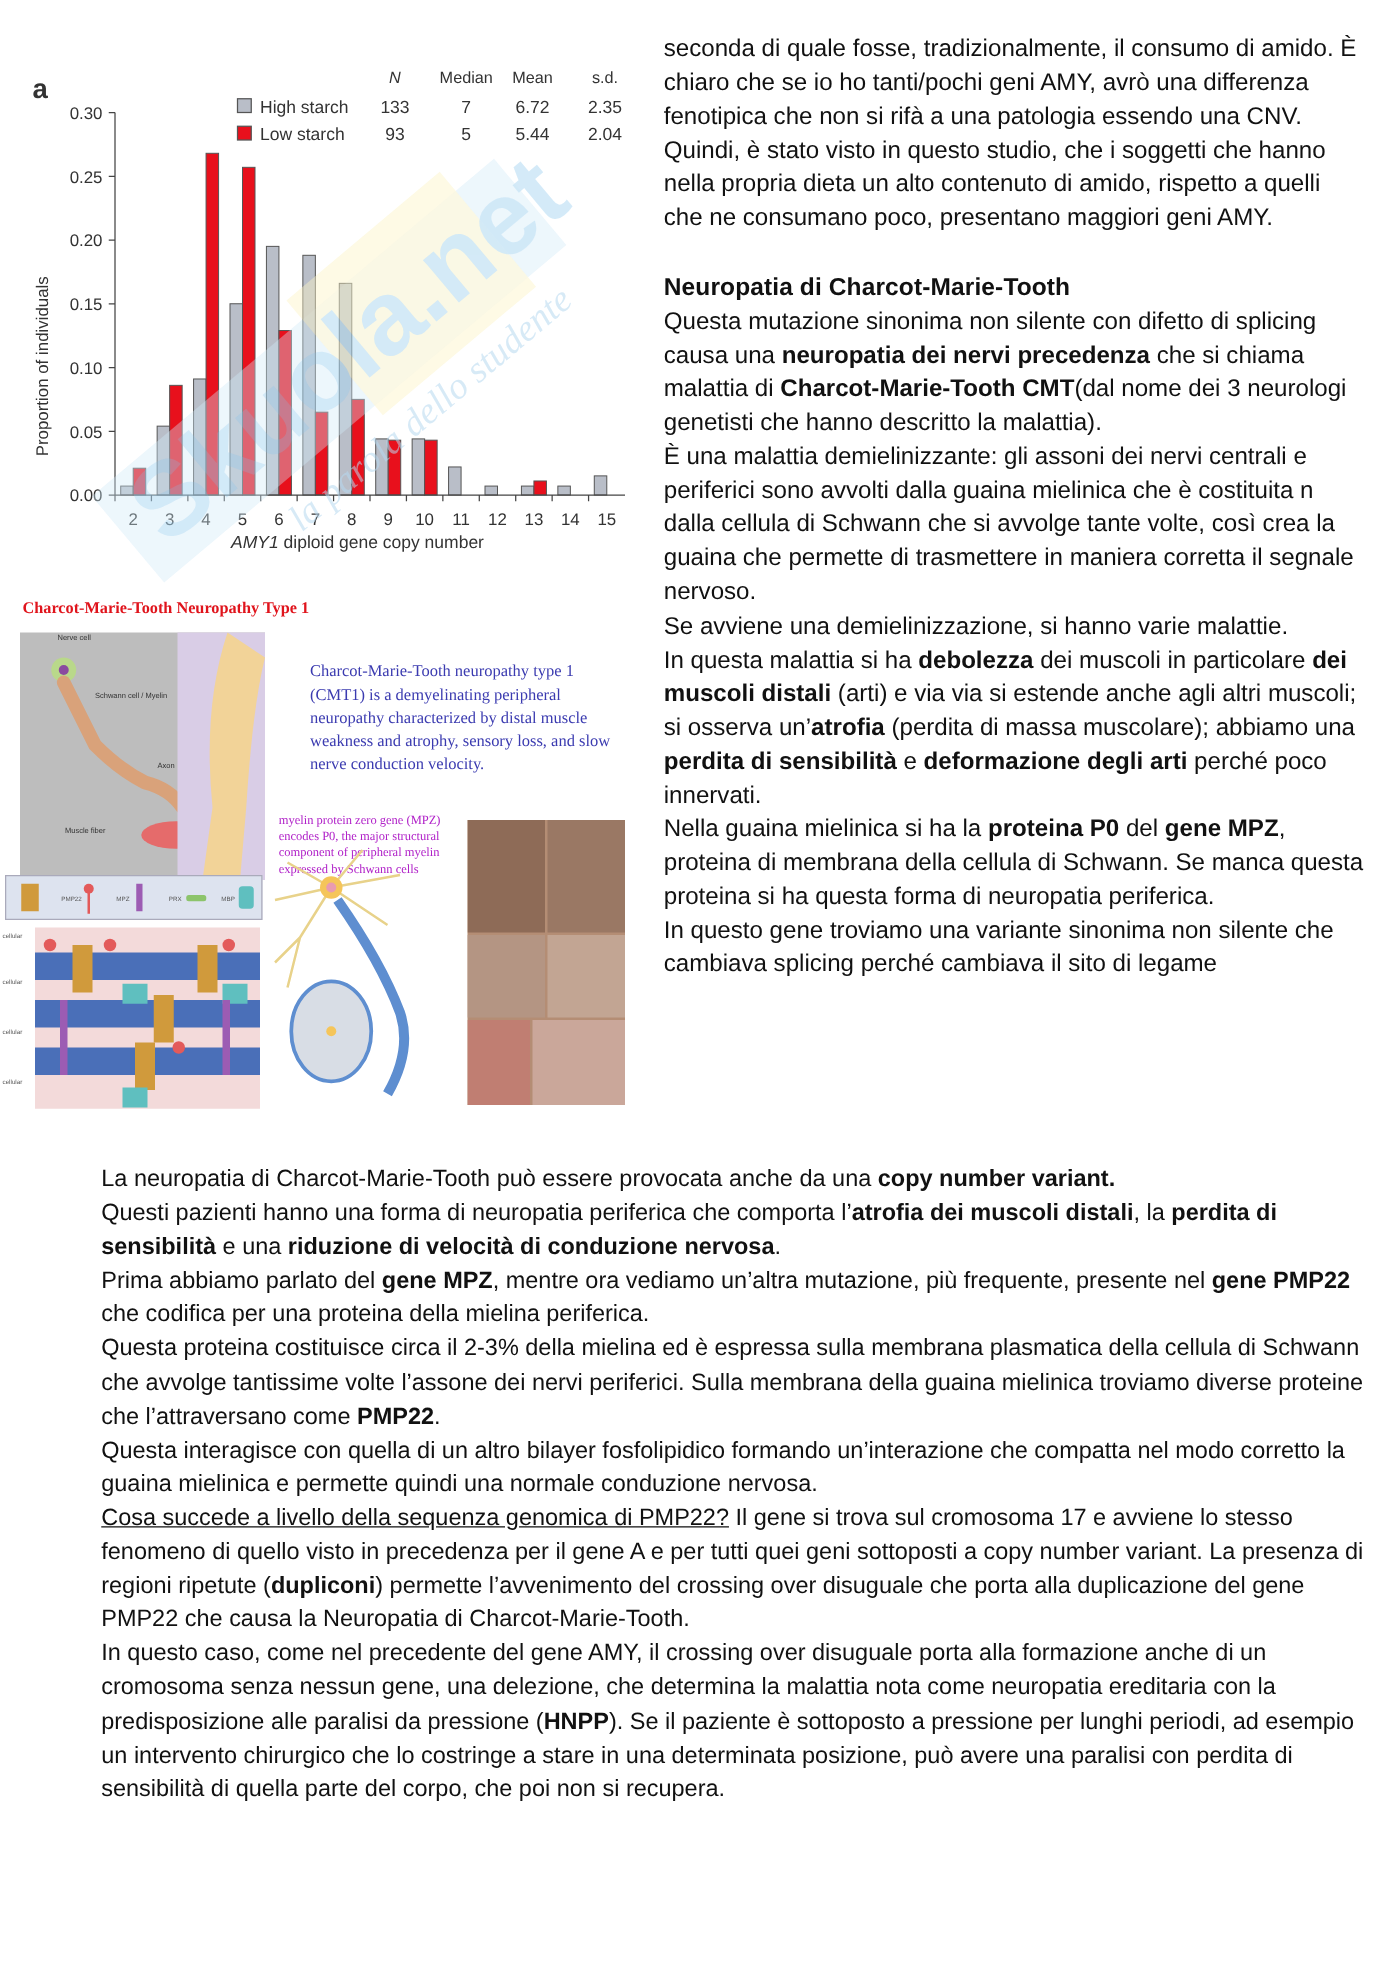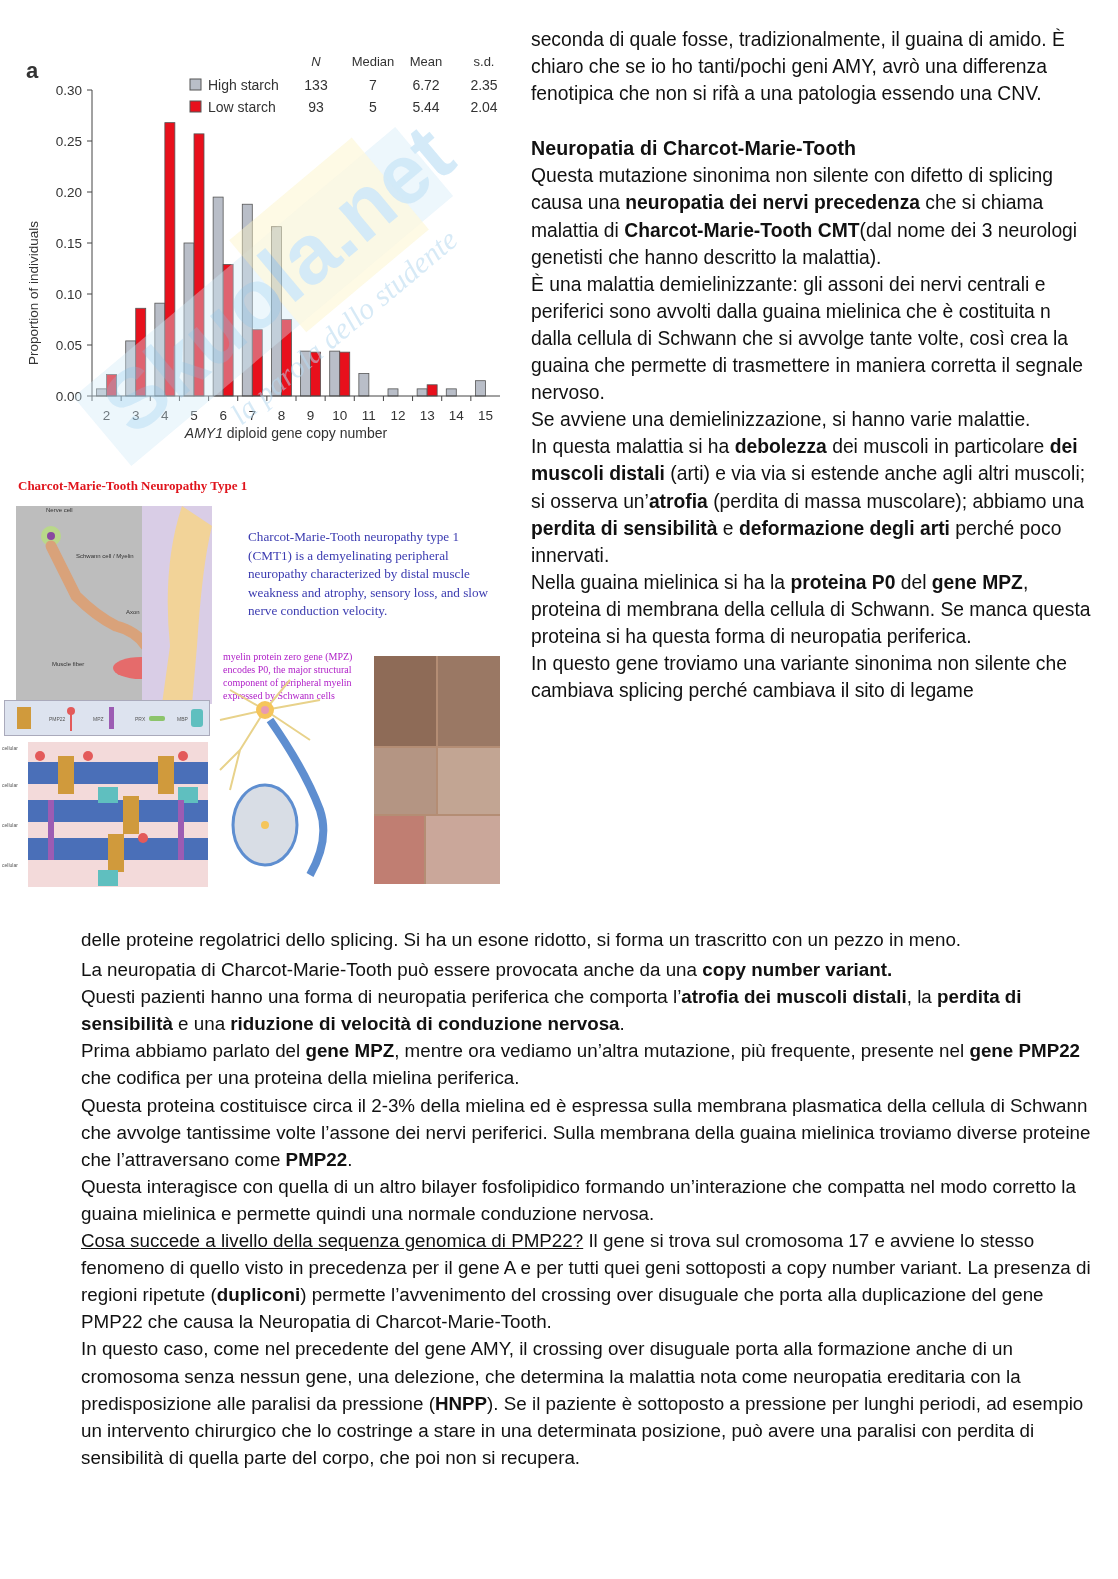--- a/index.html
+++ b/index.html
@@ -235,32 +235,32 @@
         <rect x="64" y="0" width="62" height="90" fill="#9a7864"></rect>
         <rect x="0" y="92" width="62" height="66" fill="#b49583"></rect>
         <rect x="64" y="92" width="62" height="66" fill="#c2a593"></rect>
         <rect x="0" y="160" width="50" height="68" fill="#c07e72"></rect>
         <rect x="52" y="160" width="74" height="68" fill="#caa79a"></rect>
       </svg>
     </div>
   </div>
 
   <div class="col-right">
-    <p>seconda di quale fosse, tradizionalmente, il guaina di amido. È chiaro che se io ho tanti/pochi geni AMY, avrò una differenza fenotipica che non si rifà a una patologia essendo una CNV.</p>
+    <p>seconda di quale fosse, tradizionalmente, il consumo di amido. È chiaro che se io ho tanti/pochi geni AMY, avrò una differenza fenotipica che non si rifà a una patologia essendo una CNV.</p>
+    <p>Quindi, è stato visto in questo studio, che i soggetti che hanno nella propria dieta un alto contenuto di amido, rispetto a quelli che ne consumano poco, presentano maggiori geni AMY.</p>
     <p class="heading">Neuropatia di Charcot-Marie-Tooth</p>
     <p><span>Questa mutazione sinonima non silente con difetto di splicing causa una </span><b>neuropatia dei nervi precedenza</b><span> che si chiama malattia di </span><b>Charcot-Marie-Tooth CMT</b><span>(dal nome dei 3 neurologi genetisti che hanno descritto la malattia).</span></p>
     <p>È una malattia demielinizzante: gli assoni dei nervi centrali e periferici sono avvolti dalla guaina mielinica che è costituita n dalla cellula di Schwann che si avvolge tante volte, così crea la guaina che permette di trasmettere in maniera corretta il segnale nervoso.</p>
     <p>Se avviene una demielinizzazione, si hanno varie malattie.</p>
     <p><span>In questa malattia si ha </span><b>debolezza</b><span> dei muscoli in particolare </span><b>dei muscoli distali</b><span> (arti) e via via si estende anche agli altri muscoli; si osserva un’</span><b>atrofia</b><span> (perdita di massa muscolare); abbiamo una </span><b>perdita di sensibilità</b><span> e </span><b>deformazione degli arti</b><span> perché poco innervati.</span></p>
     <p><span>Nella guaina mielinica si ha la </span><b>proteina P0</b><span> del </span><b>gene MPZ</b><span>, proteina di membrana della cellula di Schwann. Se manca questa proteina si ha questa forma di neuropatia periferica.</span></p>
     <p>In questo gene troviamo una variante sinonima non silente che cambiava splicing perché cambiava il sito di legame</p>
   </div>
 
   <div class="full">
-    <p>delle proteine regolatrici dello splicing. Si ha un esone ridotto, si forma un trascritto con un pezzo in meno.</p>
     <p style="margin-top:3px"><span>La neuropatia di Charcot-Marie-Tooth può essere provocata anche da una </span><b>copy number variant.</b></p>
     <p><span>Questi pazienti hanno una forma di neuropatia periferica che comporta l’</span><b>atrofia dei muscoli distali</b><span>, la </span><b>perdita di sensibilità</b><span> e una </span><b>riduzione di velocità di conduzione nervosa</b><span>.</span></p>
     <p><span>Prima abbiamo parlato del </span><b>gene MPZ</b><span>, mentre ora vediamo un’altra mutazione, più frequente, presente nel </span><b>gene PMP22</b><span> che codifica per una proteina della mielina periferica.</span></p>
     <p><span>Questa proteina costituisce circa il 2-3% della mielina ed è espressa sulla membrana plasmatica della cellula di Schwann che avvolge tantissime volte l’assone dei nervi periferici. Sulla membrana della guaina mielinica troviamo diverse proteine che l’attraversano come </span><b>PMP22</b><span>.</span></p>
     <p>Questa interagisce con quella di un altro bilayer fosfolipidico formando un’interazione che compatta nel modo corretto la guaina mielinica e permette quindi una normale conduzione nervosa.</p>
     <p><span class="u">Cosa succede a livello della sequenza genomica di PMP22?</span><span> Il gene si trova sul cromosoma 17 e avviene lo stesso fenomeno di quello visto in precedenza per il gene A e per tutti quei geni sottoposti a copy number variant. La presenza di regioni ripetute (</span><b>dupliconi</b><span>) permette l’avvenimento del crossing over disuguale che porta alla duplicazione del gene PMP22 che causa la Neuropatia di Charcot-Marie-Tooth.</span></p>
     <p><span>In questo caso, come nel precedente del gene AMY, il crossing over disuguale porta alla formazione anche di un cromosoma senza nessun gene, una delezione, che determina la malattia nota come neuropatia ereditaria con la predisposizione alle paralisi da pressione (</span><b>HNPP</b><span>). Se il paziente è sottoposto a pressione per lunghi periodi, ad esempio un intervento chirurgico che lo costringe a stare in una determinata posizione, può avere una paralisi con perdita di sensibilità di quella parte del corpo, che poi non si recupera.</span></p>
   </div>
 
 </div>

